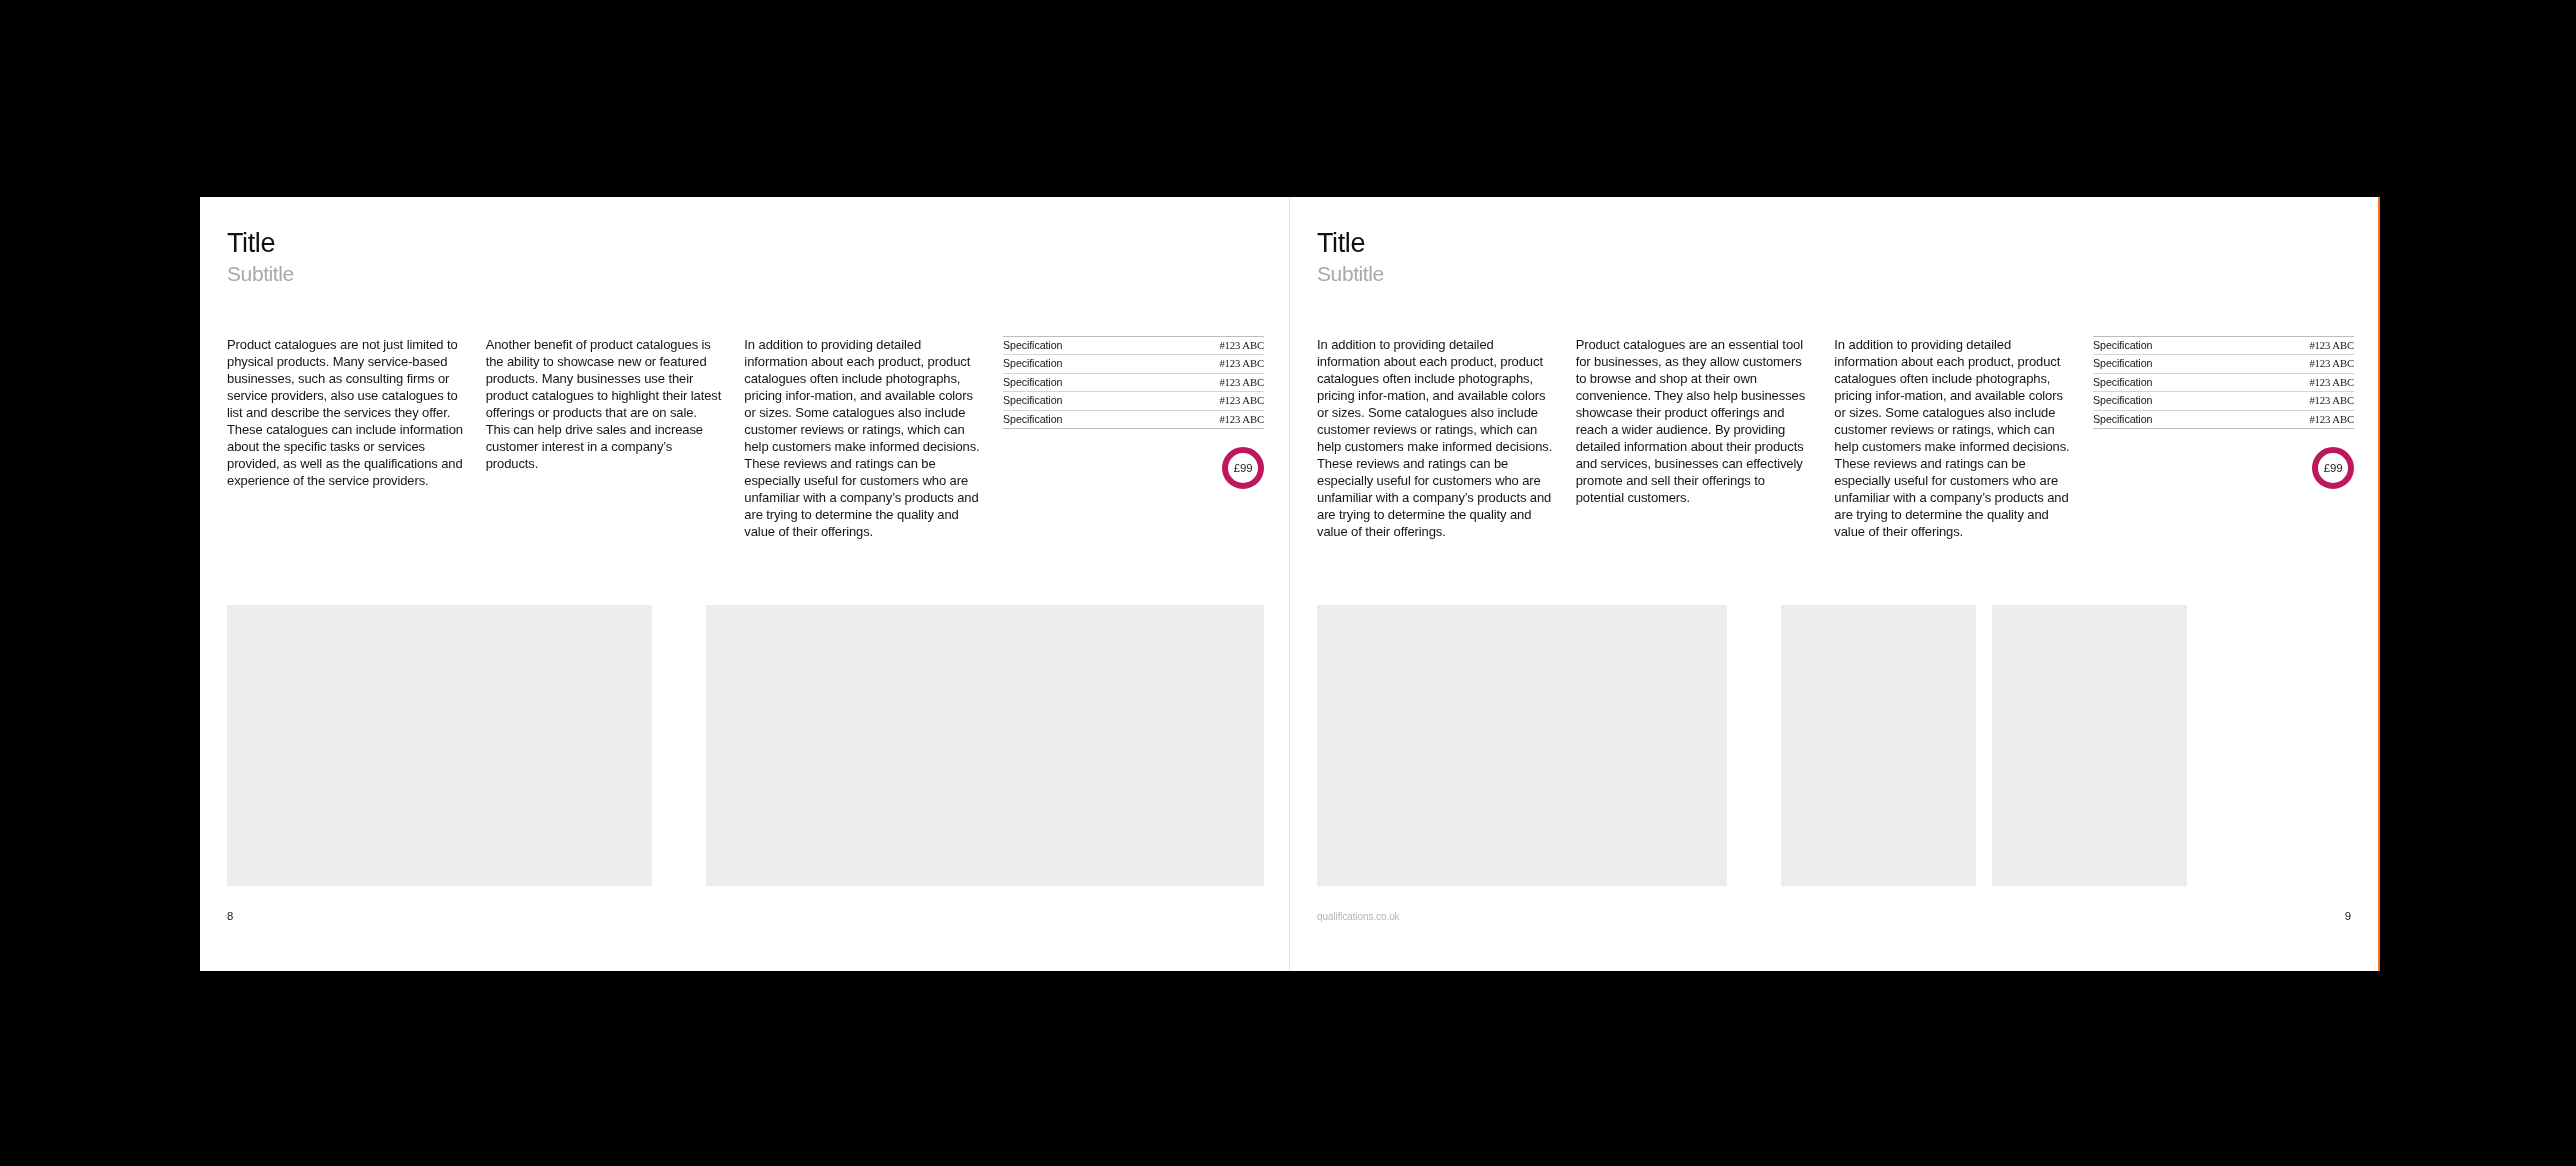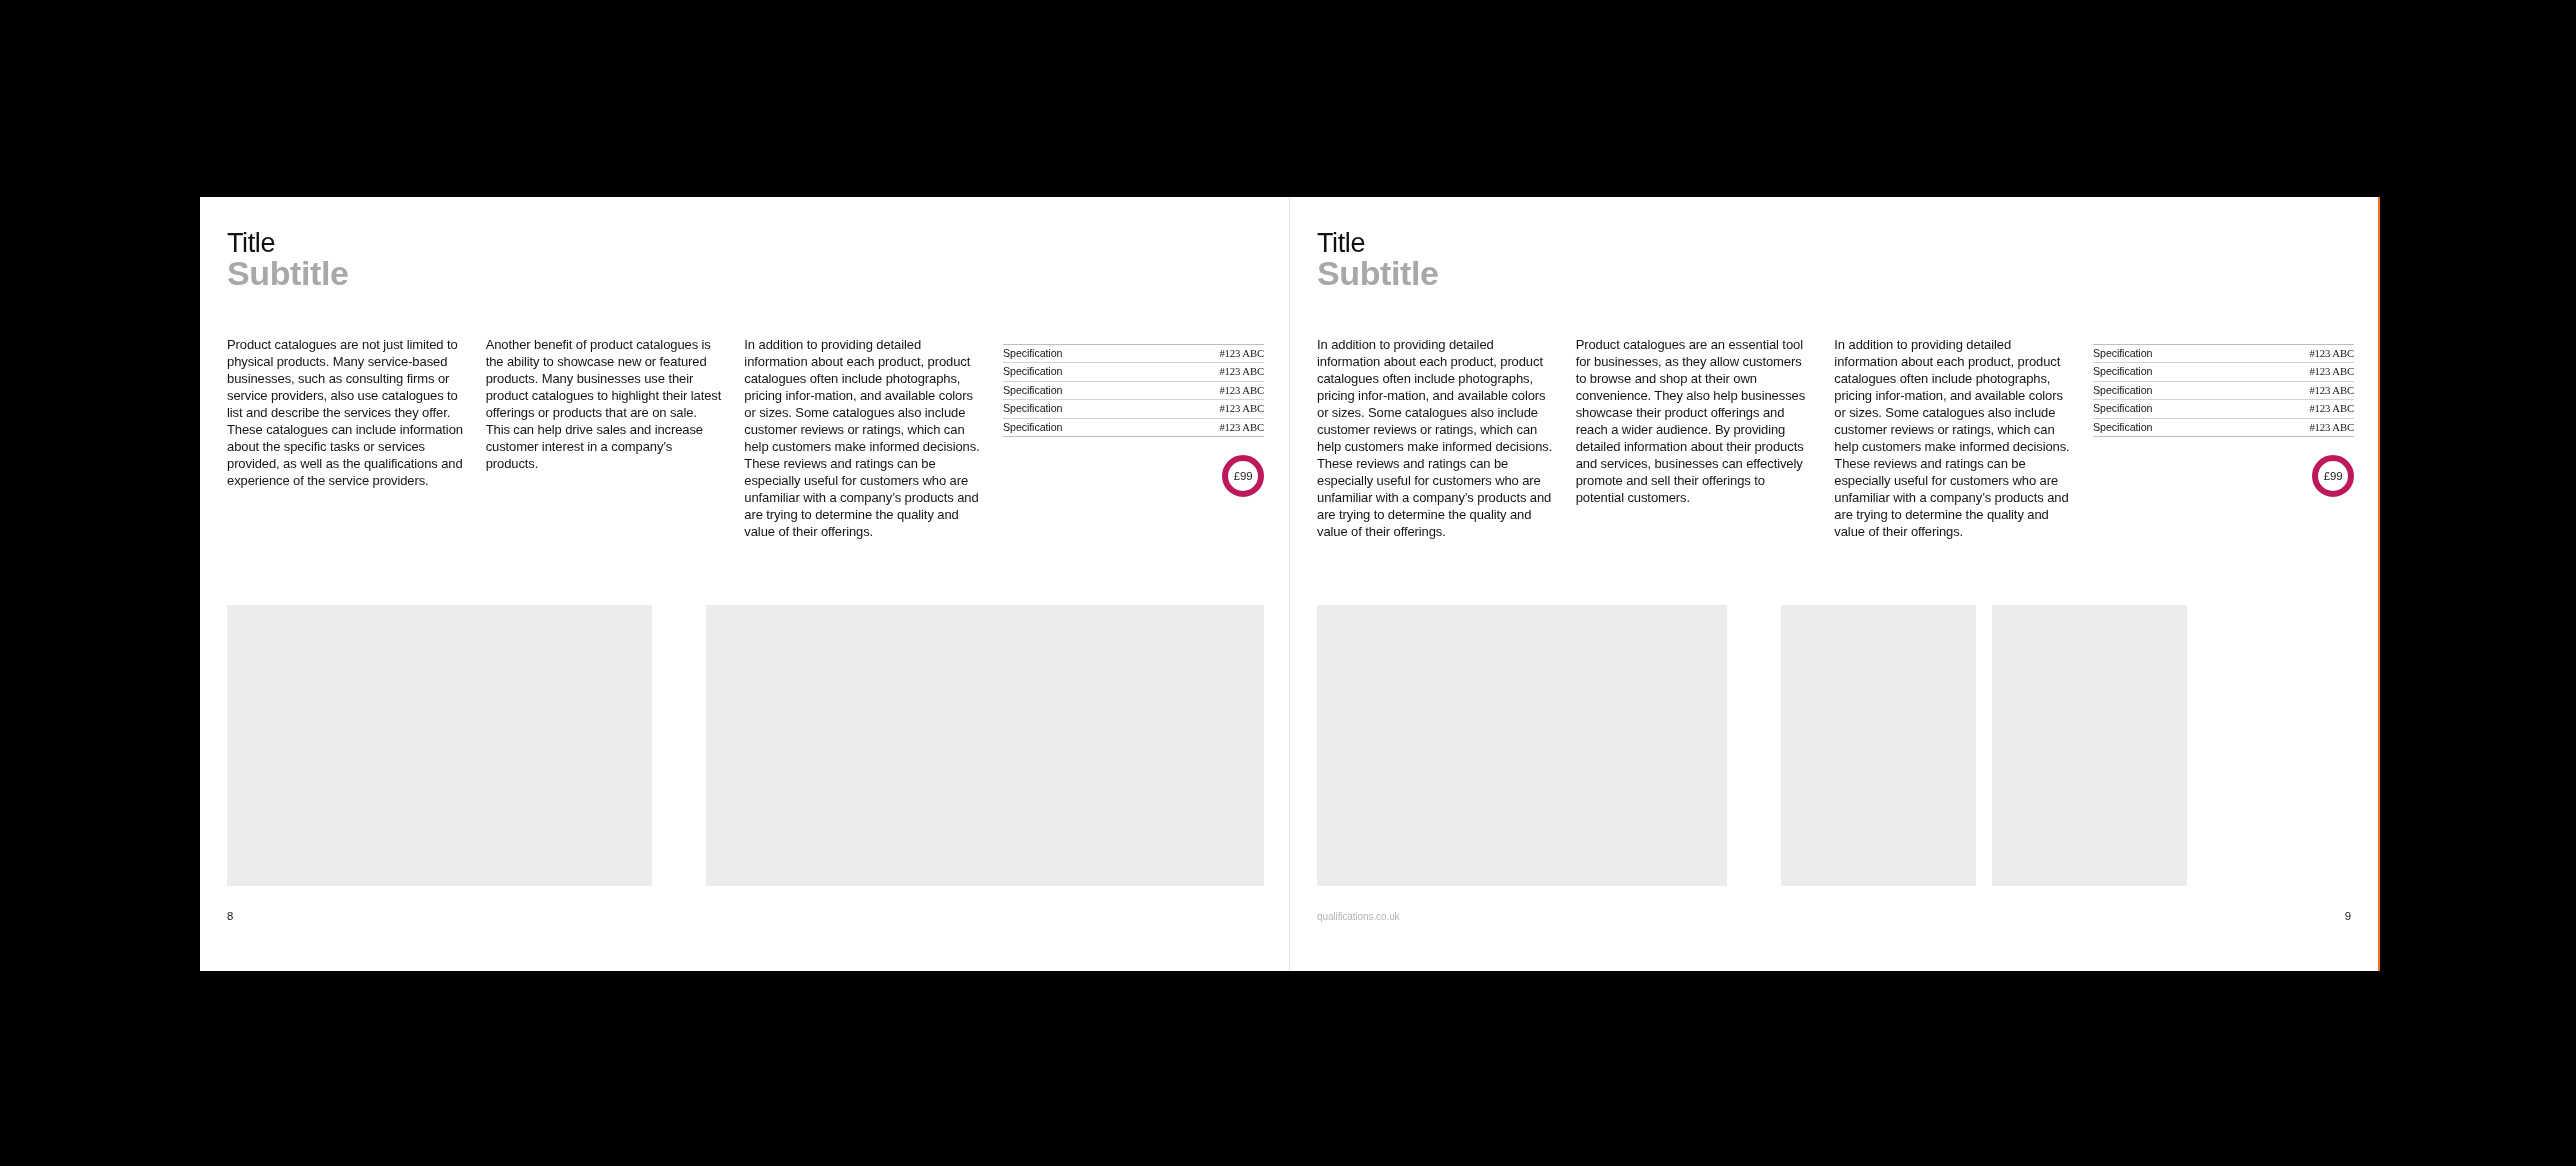--- a/index.html
+++ b/index.html
@@ -46,23 +46,23 @@
   }
   .page-title {
     font-size: 27px;
     line-height: 29.5px;
     font-weight: 400;
     letter-spacing: -0.4px;
     color: #111111;
     margin: 0;
   }
   .page-subtitle {
-    font-size: 34px;
+    font-size: 21px;
     line-height: 29.5px;
-    font-weight: 700;
+    font-weight: 400;
     letter-spacing: -0.4px;
     color: #a8a8a8;
     margin: 0;
   }
 
   
   .columns {
     position: absolute;
     left: 27px;
     top: 139px;
@@ -85,21 +85,20 @@
     letter-spacing: -0.1px;
     margin: 0;
     hyphens: manual;
   }
 
   
   .spec-col {
     width: 261px;
     margin-right: 0;
     position: relative;
-    margin-top: 8px;
   }
   .spec-table {
     width: 261px;
     border-collapse: collapse;
     border-top: 1.3px solid #bdbdbd;
     border-bottom: 1.3px solid #bdbdbd;
     table-layout: fixed;
   }
   .spec-table td {
     font-size: 10.7px;

